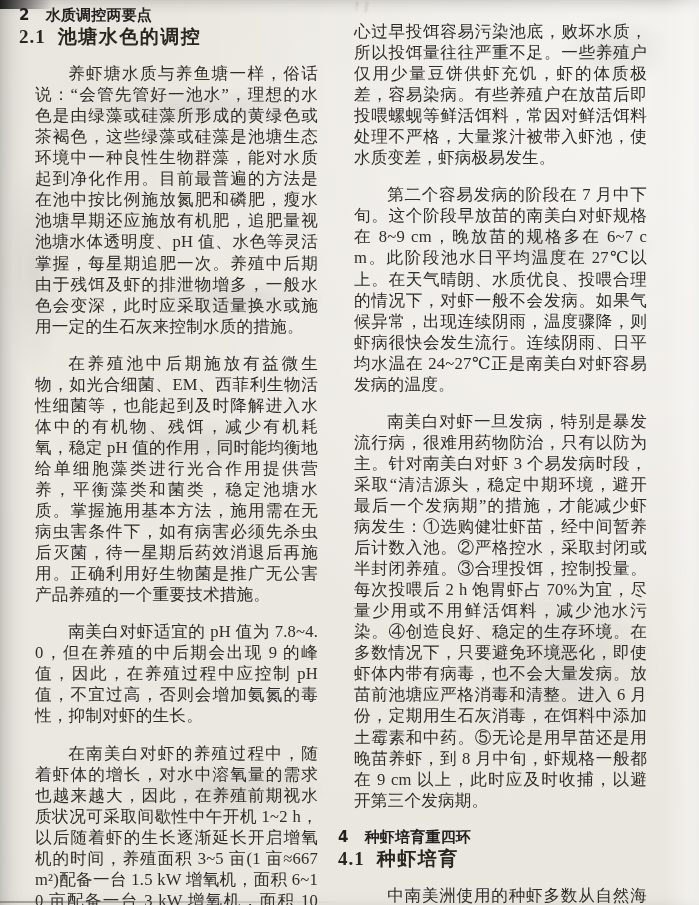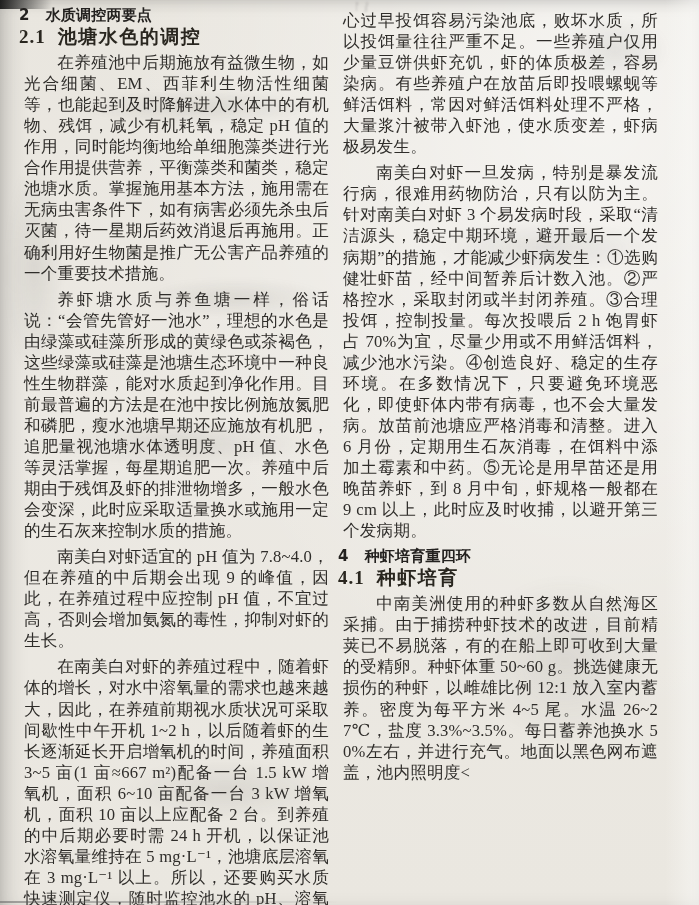--- a/index.html
+++ b/index.html
@@ -98,21 +98,21 @@
   .h2 {
     font-weight: 700;
     font-size: 19px;
     color: #29261f;
     white-space: nowrap;
   }
   .h2 .num { margin-right: 12px; letter-spacing: 1px; }
   .h2 .ttl { letter-spacing: 1.5px; }
 
   p.body-p {
-    margin: 5px;
+    margin: 16px;
     text-align: justify;
     text-justify: inter-character;
     text-indent: 2em;
     word-break: break-all;
   }
   p.body-p.no-indent { text-indent: 0; }
 </style>
 </head>
 <body>
 
@@ -132,35 +132,36 @@
   <div class="col col-left">
 
     <div class="h1">
       <span class="num">2</span><span class="ttl">水质调控两要点</span>
     </div>
 
     <div class="h2">
       <span class="num">2.1</span><span class="ttl">池塘水色的调控</span>
     </div>
 
+    <p class="body-p">养虾塘水质与养鱼塘一样，俗话说：“会管先管好一池水”，理想的水色是由绿藻或硅藻所形成的黄绿色或茶褐色，这些绿藻或硅藻是池塘生态环境中一种良性生物群藻，能对水质起到净化作用。目前最普遍的方法是在池中按比例施放氮肥和磷肥，瘦水池塘早期还应施放有机肥，追肥量视池塘水体透明度、pH 值、水色等灵活掌握，每星期追肥一次。养殖中后期由于残饵及虾的排泄物增多，一般水色会变深，此时应采取适量换水或施用一定的生石灰来控制水质的措施。</p>
+
     <p class="body-p">在养殖池中后期施放有益微生物，如光合细菌、EM、西菲利生物活性细菌等，也能起到及时降解进入水体中的有机物、残饵，减少有机耗氧，稳定 pH 值的作用，同时能均衡地给单细胞藻类进行光合作用提供营养，平衡藻类和菌类，稳定池塘水质。掌握施用基本方法，施用需在无病虫害条件下，如有病害必须先杀虫后灭菌，待一星期后药效消退后再施用。正确利用好生物菌是推广无公害产品养殖的一个重要技术措施。</p>
-
-    <p class="body-p">养虾塘水质与养鱼塘一样，俗话说：“会管先管好一池水”，理想的水色是由绿藻或硅藻所形成的黄绿色或茶褐色，这些绿藻或硅藻是池塘生态环境中一种良性生物群藻，能对水质起到净化作用。目前最普遍的方法是在池中按比例施放氮肥和磷肥，瘦水池塘早期还应施放有机肥，追肥量视池塘水体透明度、pH 值、水色等灵活掌握，每星期追肥一次。养殖中后期由于残饵及虾的排泄物增多，一般水色会变深，此时应采取适量换水或施用一定的生石灰来控制水质的措施。</p>
 
 
     <p class="body-p">南美白对虾适宜的 pH 值为 7.8~4.0，但在养殖的中后期会出现 9 的峰值，因此，在养殖过程中应控制 pH 值，不宜过高，否则会增加氨氮的毒性，抑制对虾的生长。</p>
 
     <p class="body-p">在南美白对虾的养殖过程中，随着虾体的增长，对水中溶氧量的需求也越来越大，因此，在养殖前期视水质状况可采取间歇性中午开机 1~2 h，以后随着虾的生长逐渐延长开启增氧机的时间，养殖面积 3~5 亩(1 亩≈667 m²)配备一台 1.5 kW 增氧机，面积 6~10 亩配备一台 3 kW 增氧机，面积 10 亩以上应配备 2 台。到养殖的中后期必要时需 24 h 开机，以保证池水溶氧量维持在 5 mg·L⁻¹，池塘底层溶氧在 3 mg·L⁻¹ 以上。所以，还要购买水质快速测定仪，随时监控池水的 pH、溶氧量、氨氮等变化。</p>
 
   </div>
 
   <div class="col col-right">
 
     <p class="body-p no-indent">心过早投饵容易污染池底，败坏水质，所以投饵量往往严重不足。一些养殖户仅用少量豆饼供虾充饥，虾的体质极差，容易染病。有些养殖户在放苗后即投喂螺蚬等鲜活饵料，常因对鲜活饵料处理不严格，大量浆汁被带入虾池，使水质变差，虾病极易发生。</p>
 
+    <p class="body-p">第二个容易发病的阶段在 7 月中下旬。这个阶段早放苗的南美白对虾规格在 8~9 cm，晚放苗的规格多在 6~7 cm。此阶段池水日平均温度在 27℃以上。在天气晴朗、水质优良、投喂合理的情况下，对虾一般不会发病。如果气候异常，出现连续阴雨，温度骤降，则虾病很快会发生流行。连续阴雨、日平均水温在 24~27℃正是南美白对虾容易发病的温度。</p>
 
 
     <p class="body-p">南美白对虾一旦发病，特别是暴发流行病，很难用药物防治，只有以防为主。针对南美白对虾 3 个易发病时段，采取“清洁源头，稳定中期环境，避开最后一个发病期”的措施，才能减少虾病发生：①选购健壮虾苗，经中间暂养后计数入池。②严格控水，采取封闭或半封闭养殖。③合理投饵，控制投量。每次投喂后 2 h 饱胃虾占 70%为宜，尽量少用或不用鲜活饵料，减少池水污染。④创造良好、稳定的生存环境。在多数情况下，只要避免环境恶化，即使虾体内带有病毒，也不会大量发病。放苗前池塘应严格消毒和清整。进入 6 月份，定期用生石灰消毒，在饵料中添加土霉素和中药。⑤无论是用早苗还是用晚苗养虾，到 8 月中旬，虾规格一般都在 9 cm 以上，此时应及时收捕，以避开第三个发病期。</p>
 
     <div class="h1">
       <span class="num">4</span><span class="ttl">种虾培育重四环</span>
     </div>
 
     <div class="h2">
       <span class="num">4.1</span><span class="ttl">种虾培育</span>

